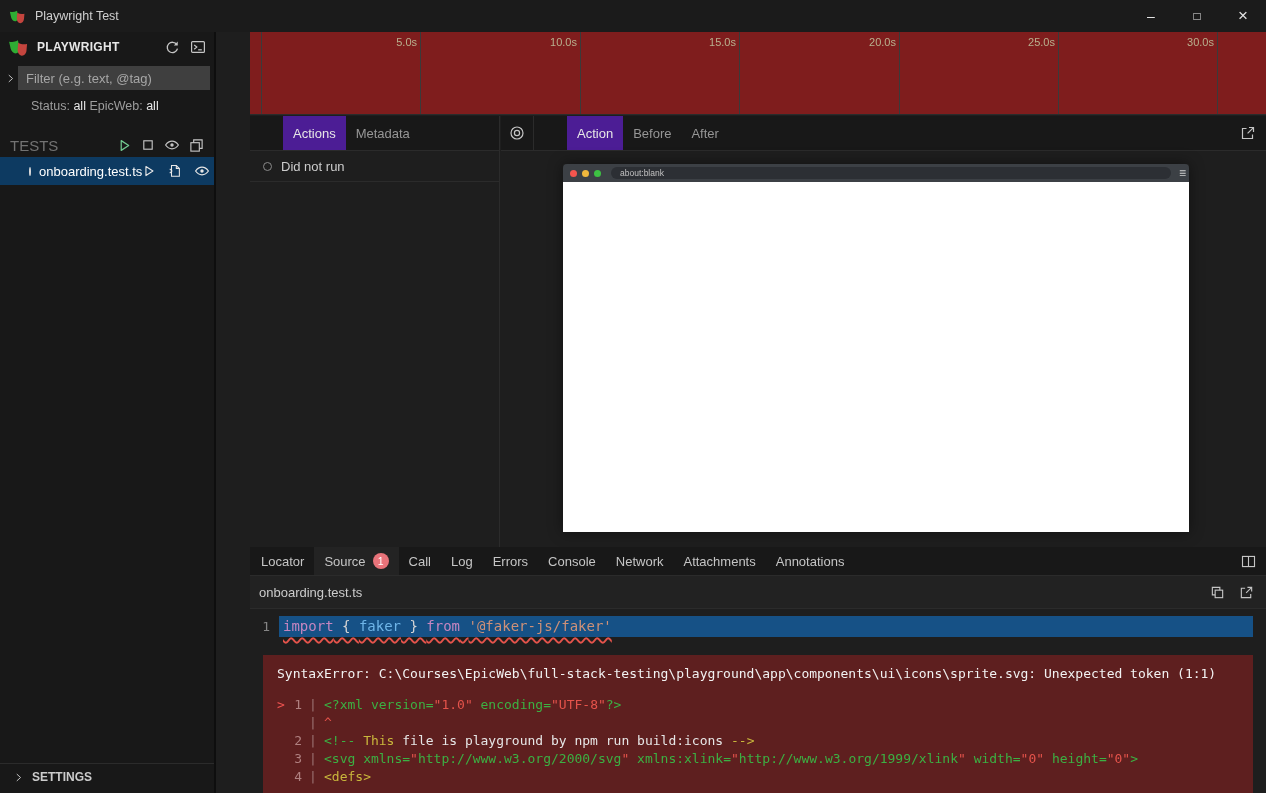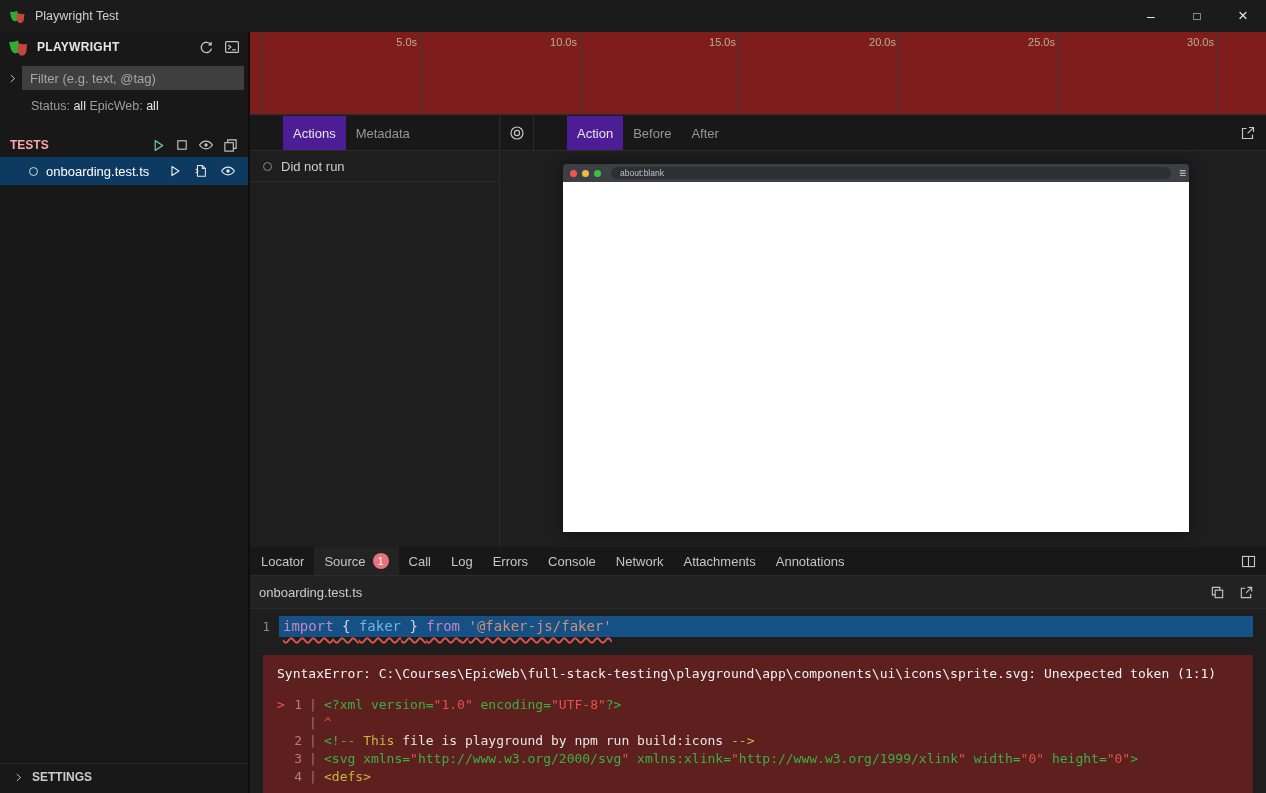--- a/index.html
+++ b/index.html
@@ -12,34 +12,34 @@
               display:flex; align-items:center; }
   .titlebar .appicon { margin-left:9px; }
   .titlebar .apptitle { margin-left:9px; font-size:12.5px; color:#cfcfcf; }
   .wincontrols { position:absolute; right:0; top:0; height:32px; display:flex; }
   .winbtn { width:46px; height:32px; display:flex; align-items:center; justify-content:center;
             color:#e3e3e3; font-size:14px; }
   .winbtn.max { font-size:12px; }
   .winbtn.close { font-size:17px; }
 
   
-  .sidebar { position:absolute; left:0; top:32px; width:250px; height:761px; background:#181818;
+  .sidebar { position:absolute; left:0; top:32px; width:216px; height:761px; background:#181818;
              border-right:2px solid #0e0e0e; }
   .sb-head { height:30px; display:flex; align-items:center; padding:0 8px; }
   .sb-head .brand { font-size:12px; font-weight:bold; color:#e7e7e7; letter-spacing:.3px; margin-left:8px; flex:1; }
   .sb-head .hicon { margin-left:10px; cursor:pointer; }
   .filterrow { height:28px; display:flex; align-items:center; padding:0 4px 0 2px; margin-top:2px; }
   .filterrow .chev { width:20px; display:flex; justify-content:center; }
   .filterinput { flex:1; height:24px; background:#3f3f3f; border:none; outline:none; color:#c9c9c9;
                  font-size:13px; padding:0 8px; font-family:"Liberation Sans",sans-serif; }
   .filterinput::placeholder { color:#a6a6a6; }
   .statusrow { padding:7px 0 6px 31px; font-size:12.5px; color:#9d9d9d; }
   .statusrow b { color:#e7e7e7; font-weight:normal;text-align:right; }
   .testshead { height:24px; margin-top:14px; display:flex; align-items:center; padding:0 10px; }
-  .testshead .lbl { font-size:12px; font-weight:bold; color:#fca5a5; flex:1; }
+  .testshead .lbl { font-size:15px; font-weight:normal; color:#737373; flex:1; }
   .testshead .hicon { margin-left:9px; }
   .testrow { height:28px; display:flex; align-items:center; padding-left:29px; font-size:13px; }
   .testrow.selected { background:#0d3a61; color:#ffffff; }
   .testrow.failed { background:#571e1e; color:#e4504c; }
   .testrow .ring { width:9px; height:9px; border-radius:50%; border:1.5px solid #d8d8d8; margin-right:8px; }
   .testrow.failed .ring { border-color:#a85a5a; }
   .testrow .tname { flex:1; }
   .testrow .ricon { margin-right:12px; }
   .settingsrow { position:absolute; left:0; bottom:3px; width:100%; height:27px; border-top:1px solid #2b2b2b;
                  display:flex; align-items:center; padding-left:13px; }

